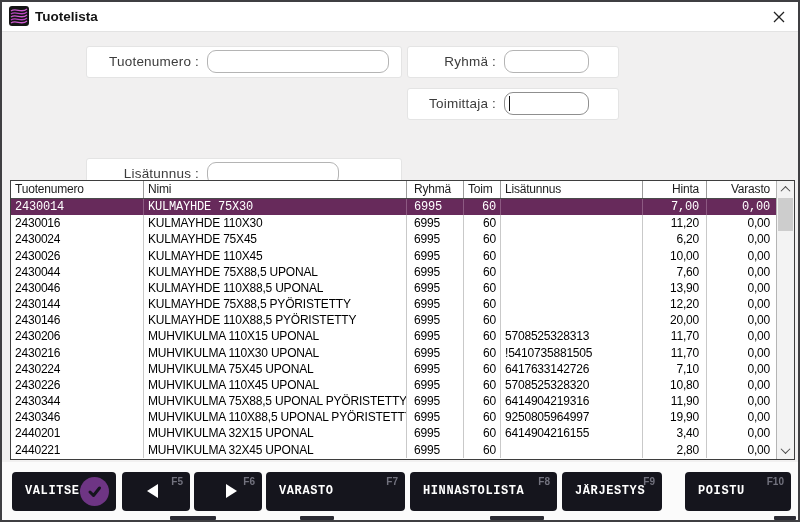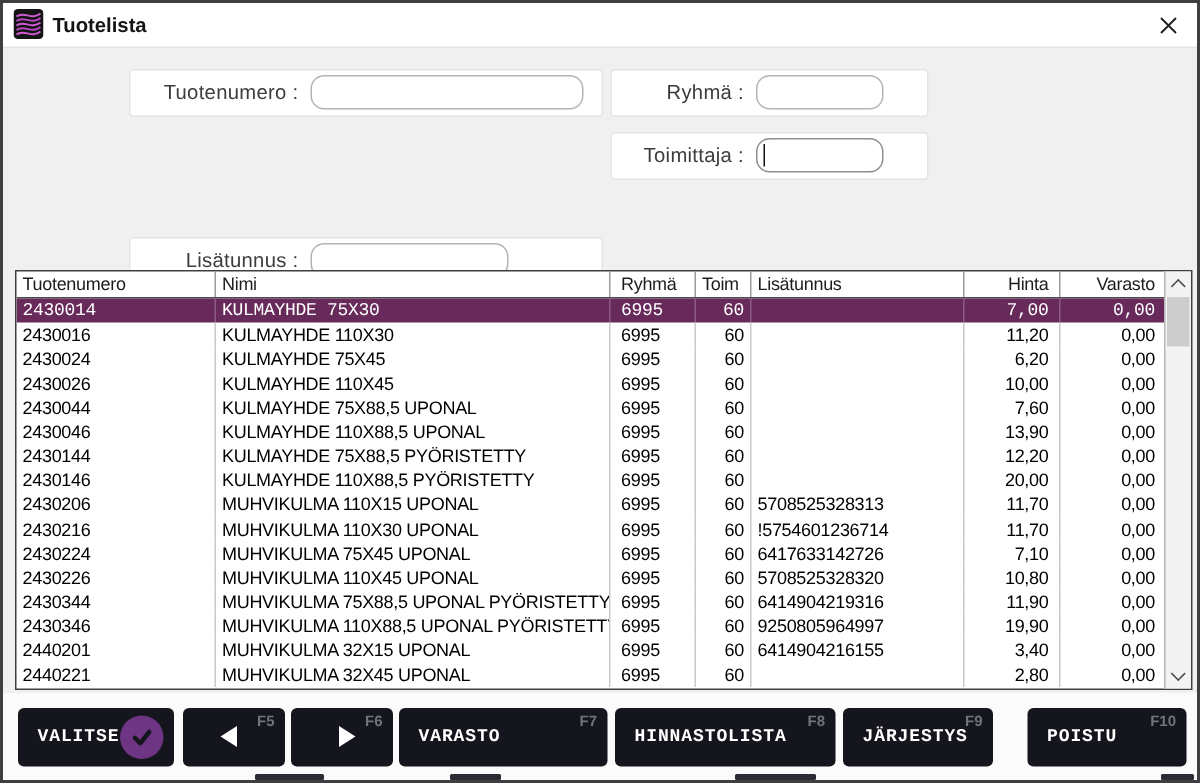--- a/index.html
+++ b/index.html
@@ -211,21 +211,21 @@
             <div class="cell">60</div>
             <div class="cell">5708525328313</div>
             <div class="cell">11,70</div>
             <div class="cell">0,00</div>
           </div>
           <div class="trow">
             <div class="cell">2430216</div>
             <div class="cell">MUHVIKULMA 110X30 UPONAL</div>
             <div class="cell">6995</div>
             <div class="cell">60</div>
-            <div class="cell">!5754601236714</div>
+            <div class="cell">!5410735881505</div>
             <div class="cell">11,70</div>
             <div class="cell">0,00</div>
           </div>
           <div class="trow">
             <div class="cell">2430224</div>
             <div class="cell">MUHVIKULMA 75X45 UPONAL</div>
             <div class="cell">6995</div>
             <div class="cell">60</div>
             <div class="cell">6417633142726</div>
             <div class="cell">7,10</div>

